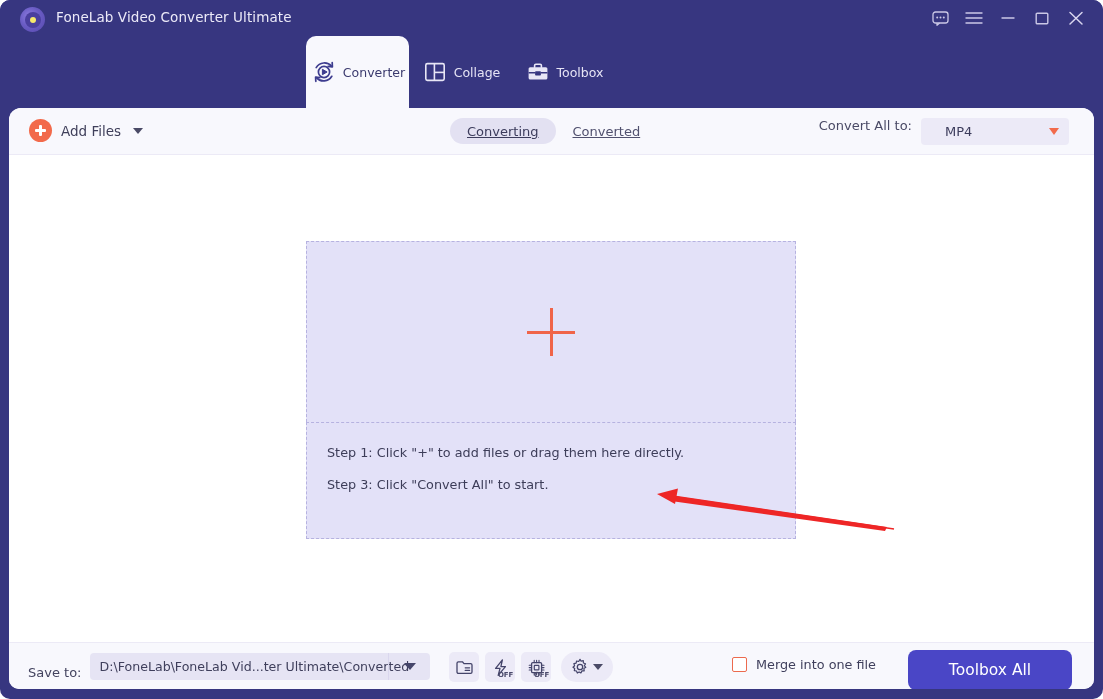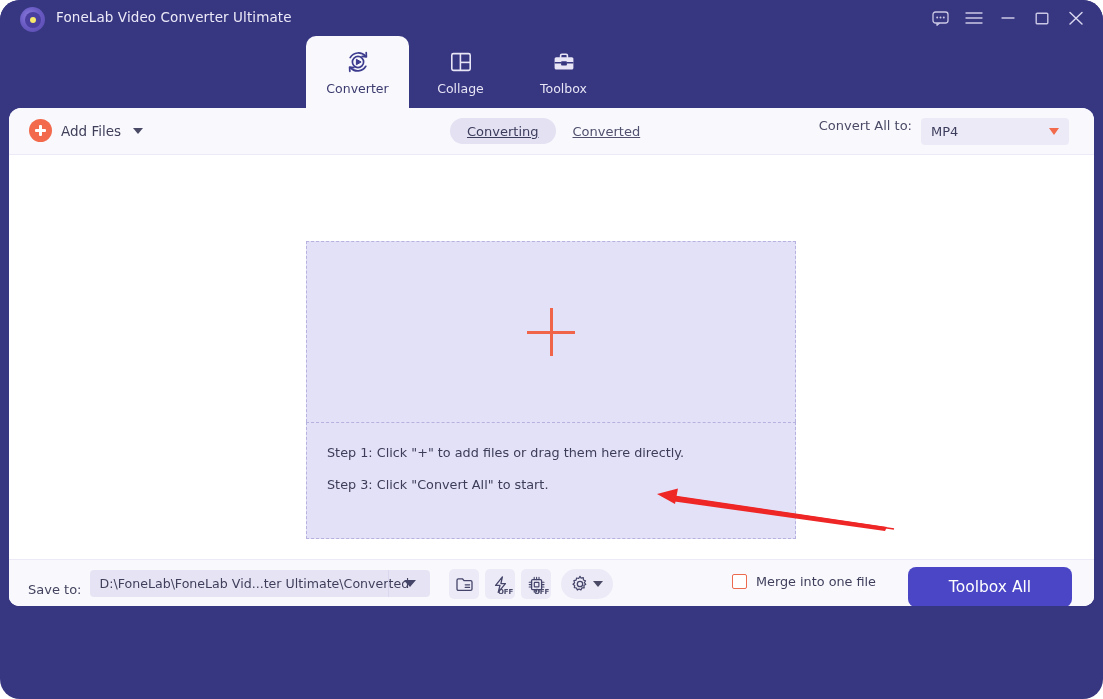--- a/index.html
+++ b/index.html
@@ -8,21 +8,21 @@
     background: #ffffff;
     font-family: "DejaVu Sans", "Liberation Sans", sans-serif;
     overflow: hidden;
   }
 
   
   .window {
     position: absolute; left: 0; top: 0;
     width: 1103px; height: 699px;
     background: #373680;
-    border-radius: 20px;
+    border-radius: 10px;
     overflow: hidden;
   }
 
   
   .titlebar {
     position: absolute; left: 0; top: 0;
     width: 1103px; height: 36px;
     background: #373680;
     display: flex; align-items: center;
   }
@@ -62,37 +62,37 @@
     position: absolute; left: 0; top: 36px;
     width: 1103px; height: 72px;
     background: #373680;
   }
   .navtabs {
     position: absolute; left: 306px; top: 0;
     display: flex; align-items: flex-end; height: 72px;
   }
   .navtab {
     width: 103px; height: 72px;
-    display: flex; flex-direction: column;
+    display: flex; flex-direction: row;
     align-items: center; justify-content: center;
     gap: 5px; cursor: default; position: relative;
   }
   .navtab .tabicon { height: 28px; display: flex; align-items: center; }
   .navtab .tablabel { font-size: 12.5px; color: #e6e4f5; }
   .navtab.active {
     background: #f8f8fd;
     border-radius: 10px 10px 0 0;
   }
   .navtab.active .tablabel { color: #3b3a6e; }
   .navtab.active .tabicon svg * { stroke: #3d3c8f; }
 
   
   .panel {
     position: absolute; left: 9px; top: 108px;
-    width: 1085px; height: 498px;
+    width: 1085px; height: 581px;
     background: #f8f8fd;
     border-radius: 12px 12px 10px 10px;
     overflow: hidden;
   }
 
   
   .toolbar {
     position: absolute; left: 0; top: 0;
     width: 1085px; height: 47px;
     background: #f8f8fd;
@@ -138,21 +138,21 @@
   .convert-all-to {
     position: absolute; right: 25px; top: 10px;
     display: flex; gap: 9px;
   }
   .cat-label { font-size: 13px; color: #4a4a66; white-space: nowrap; }
   .cat-select {
     width: 148px; height: 27px; background: #eceaf7;
     border-radius: 4px; display: flex; align-items: center;
     padding: 0 10px; cursor: default; position: relative;
   }
-  .cat-value { font-size: 13px; color: #3c3c5c; }
+  .cat-value { font-size: 13px; color: #3c3c5c; margin-left: 14px; }
   .caret-orange {
     position: absolute; right: 10px;
     width: 0; height: 0;
     border-left: 5.5px solid transparent;
     border-right: 5.5px solid transparent;
     border-top: 7px solid #f26a4b;
   }
 
   
   .stage {

